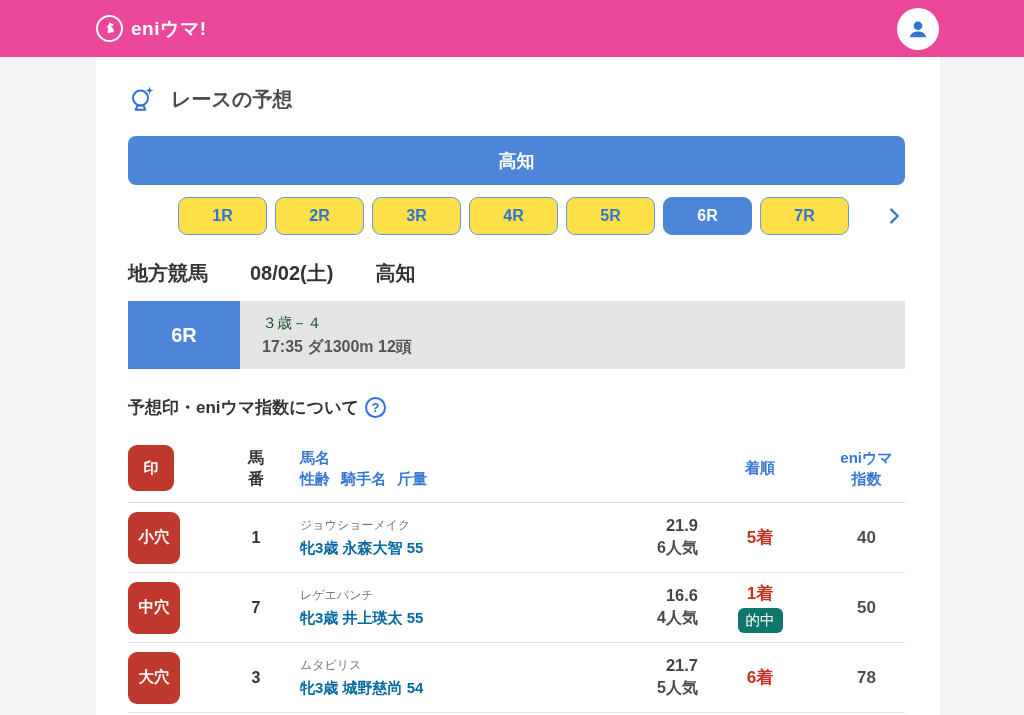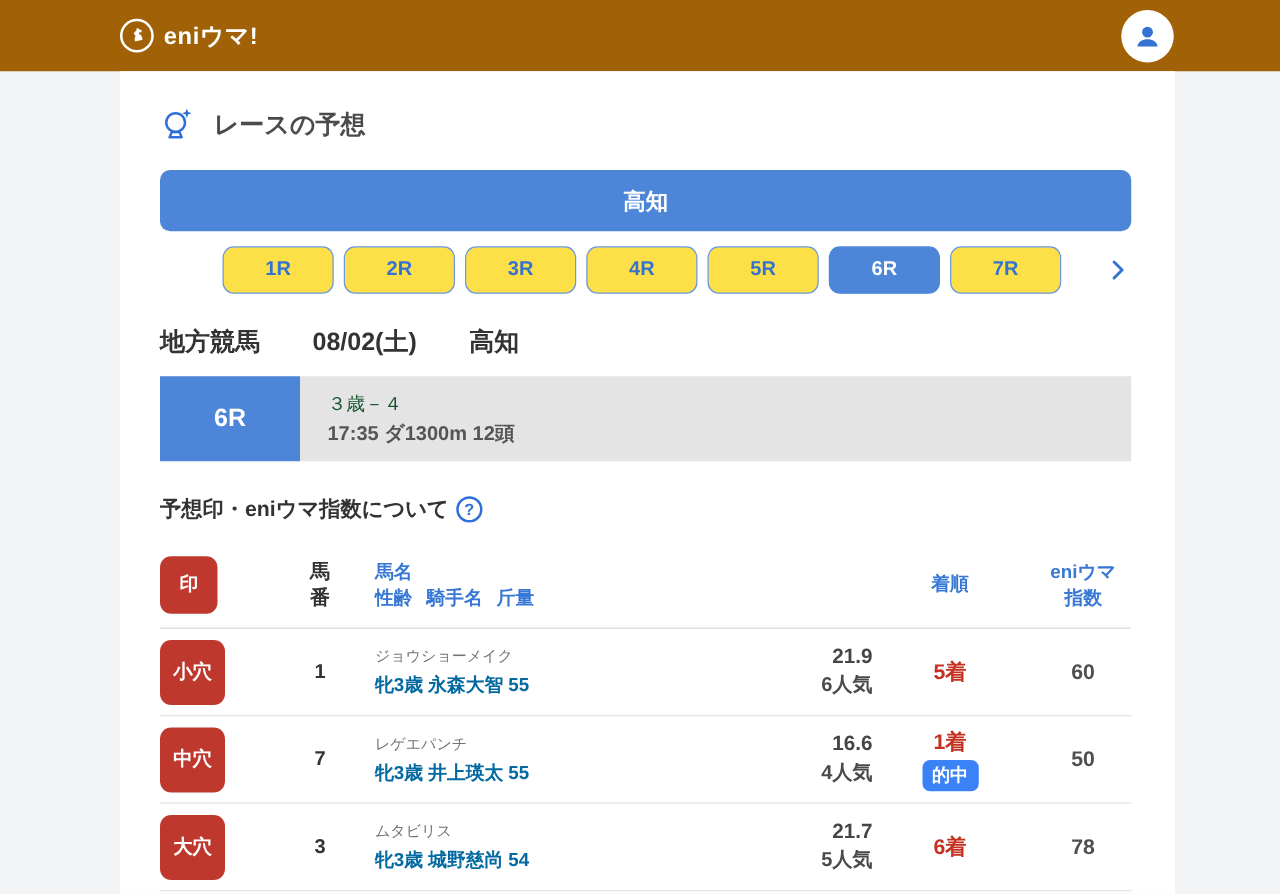--- a/index.html
+++ b/index.html
@@ -1,20 +1,20 @@
 <!DOCTYPE html>
 <html><head>
 <meta charset="utf-8">
 <style>
   * { margin:0; padding:0; box-sizing:border-box; }
   html,body { width:1024px; height:715px; overflow:hidden; }
   body { background:#f3f4f6; font-family:"Liberation Sans","DejaVu Sans",sans-serif; color:#333; }
 
   
-  .appbar { height:57px; background:#a16207; display:flex; align-items:center;
+  .appbar { height:57px; background:#ec4899; display:flex; align-items:center;
             justify-content:space-between; padding:0 85px 0 96px; }
   .logo { display:flex; align-items:center; gap:8px; cursor:pointer; }
   .logo-ring { width:27px; height:27px; border:2px solid #fff; border-radius:50%;
                display:flex; align-items:center; justify-content:center; }
   .logo-ring svg { transform:rotate(-12deg); }
   .logo-text { color:#fff; font-size:19px; font-weight:bold; letter-spacing:.5px; }
   .avatar { width:42px; height:42px; background:#fff; border-radius:50%; border:none;
             display:flex; align-items:center; justify-content:center; cursor:pointer; }
 
   
@@ -64,22 +64,22 @@
   .thead .c-num div { line-height:21px; }
   .c-name { flex:1; padding-left:8px; }
   .thead .c-name .l2 { word-spacing:7px; }
   .horse-name { font-size:12px; font-weight:normal; color:#737373; }
   .horse-detail { margin-top:5px; font-size:15px; font-weight:600; color:#0369a1; }
   .c-odds { width:125px; text-align:right; padding-right:12px; }
   .odds-val { font-size:16.5px; font-weight:700; color:#454545; }
   .odds-pop { margin-top:3px; font-size:16px; font-weight:600; color:#4a4a4a; }
   .c-rank { width:100px; text-align:center; }
   .rank-text { font-size:17px; font-weight:800; color:#c43122; }
-  .hit-badge { display:inline-block; margin-top:3px; background:#3b82f6; color:#fff;
-               font-size:14.5px; font-weight:bold; padding:3px 8px; border-radius:6px; }
+  .hit-badge { display:inline-block; margin-top:3px; background:#0f766e; color:#fff;
+               font-size:14.5px; font-weight:normal; padding:3px 8px; border-radius:6px; }
   .c-idx { width:95px; text-align:center; padding-left:18px; font-size:17px; font-weight:700;
            color:#4f4f4f; }
 </style>
 </head>
 <body>
 
 <header class="appbar">
   <div class="logo">
     <span class="logo-ring">
       <svg viewBox="0 0 24 24" width="17" height="17" aria-hidden="true">
@@ -179,21 +179,21 @@
           <div class="horse-detail">牝3歳 永森大智 55</div>
         </div>
         <div class="c-odds">
           <div class="odds-val">21.9</div>
           <div class="odds-pop">6人気</div>
         </div>
         <div class="c-rank">
           <div class="rank-text">5着</div>
 
         </div>
-        <div class="c-idx">60</div>
+        <div class="c-idx">40</div>
       </div>
 
       <div class="trow">
         <div class="c-mark">
             <span class="mark-badge">中穴</span>
           </div>
         <div class="c-num">7</div>
         <div class="c-name">
           <div class="horse-name">レゲエパンチ</div>
           <div class="horse-detail">牝3歳 井上瑛太 55</div>

